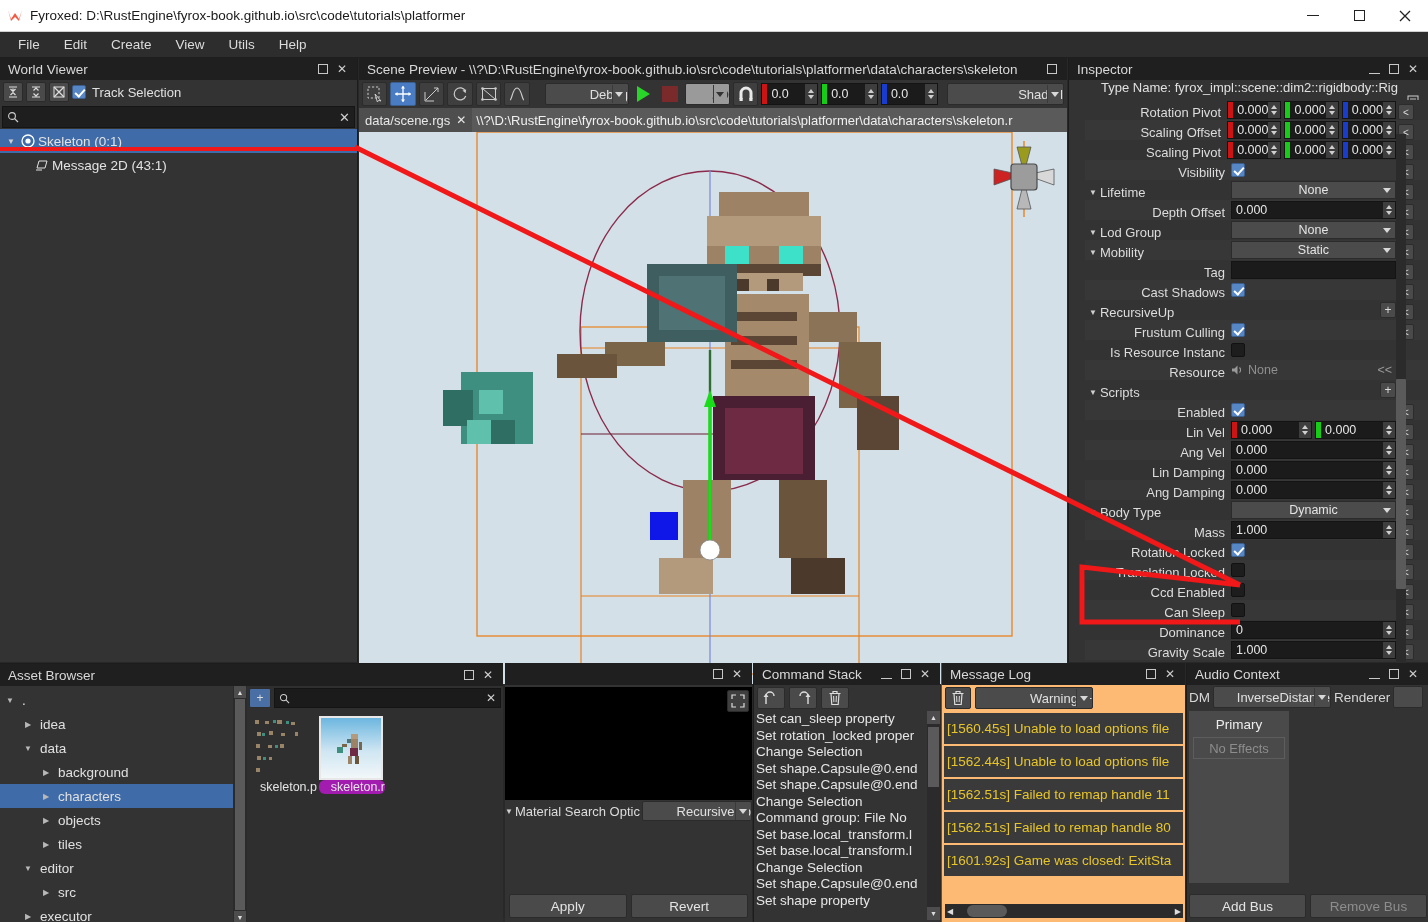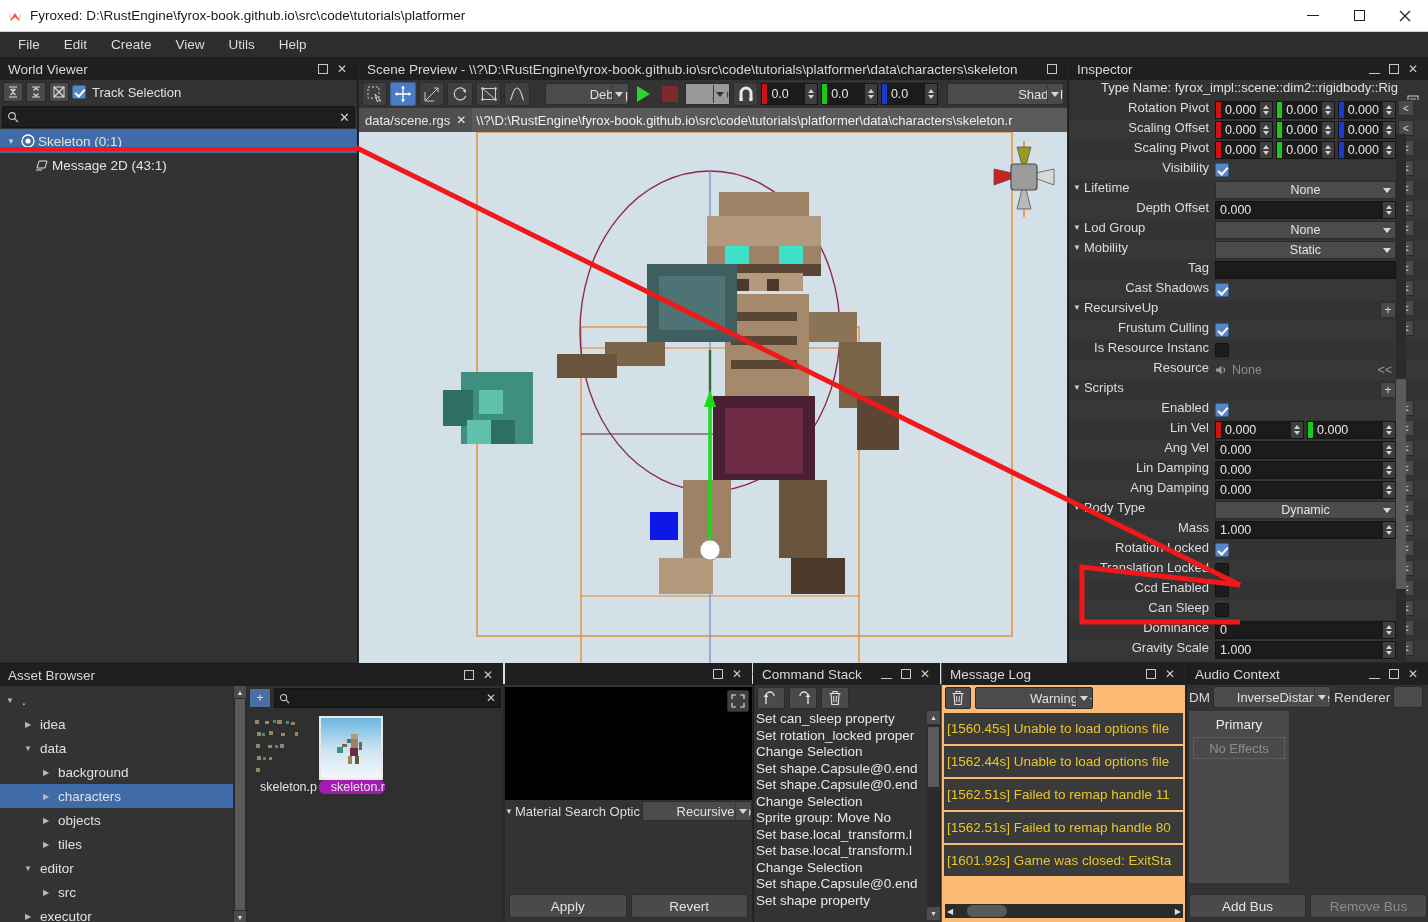--- a/index.html
+++ b/index.html
@@ -69,21 +69,21 @@
   .spin i.up{ border-bottom:4px solid #cfcfcf;}
   .spin i.dn{ border-top:4px solid #cfcfcf;}
   .tabbar{ height:24px; background:#3a3a3a; display:flex; align-items:center; font-size:13px;}
   .tabitem{ height:24px;display:flex;align-items:center;padding:0 6px;background:#4e4e4e;color:#e8e8e8;gap:6px;}
   .tabpath{ height:24px;display:flex;align-items:center;padding:0 4px;background:#5a5a5a;color:#f0f0f0;overflow:hidden;white-space:nowrap;flex:1;}
   .viewport{ position:relative; height:552px; background:#d3e0e8; overflow:hidden;}
 
   
   .inspector{ position:absolute; left:1068px; top:58px; width:360px; height:604px; background:#333; border-left:1px solid #1c1c1c;}
   .insp-type{ height:20px;display:flex;align-items:center;font-size:13px;color:#e0e0e0;padding-left:2px;white-space:nowrap;overflow:hidden;flex-direction:column;}
-  .proprow{ height:20px;display:flex;align-items:flex-start;font-size:13px;color:#dcdcdc;}
+  .proprow{ height:20px;display:flex;align-items:flex-end;font-size:13px;color:#dcdcdc;margin-left:16px;}
   .proprow.alt{ background:#373737;}
   .plabel{ width:146px;white-space:nowrap;overflow:hidden;display:flex;align-items:center;}
   .plabel.right{ justify-content:flex-end; padding-right:6px;}
   .pfield{ flex:1;display:flex;align-items:center;gap:2px;height:20px;}
   .revert{ width:16px;height:16px;background:#4a4a4a;border:1px solid #2c2c2c;border-radius:2px;display:flex;align-items:center;justify-content:center;font-size:10px;color:#ddd;margin:0 2px;flex:none;}
   .plusbtn{ width:16px;height:16px;background:#4a4a4a;border:1px solid #2c2c2c;border-radius:2px;display:flex;align-items:center;justify-content:center;font-size:12px;color:#ddd;line-height:1;}
   .vec3{ display:flex;gap:3px;flex:1;}
   .textfield{ flex:1;height:18px;background:#1b1b1b;border:1px solid #141414;}
   .dd{ flex:1;height:18px;background:#4b4b4b;border:1px solid #2b2b2b;display:flex;align-items:center;justify-content:center;position:relative;font-size:12.5px;color:#e4e4e4;}
   .dd .arr{ position:absolute;right:1px;width:14px;height:16px;display:flex;align-items:center;justify-content:center;}
@@ -1100,21 +1100,21 @@
           </svg>
       </div>
     </div>
     <div class="cs-list" id="cs-list">
       <div class="cs-row">Set can_sleep property</div>
         <div class="cs-row">Set rotation_locked proper</div>
         <div class="cs-row">Change Selection</div>
         <div class="cs-row">Set shape.Capsule@0.end</div>
         <div class="cs-row">Set shape.Capsule@0.end</div>
         <div class="cs-row">Change Selection</div>
-        <div class="cs-row">Sprite group: Move No</div>
+        <div class="cs-row">Command group: File No</div>
         <div class="cs-row">Set base.local_transform.l</div>
         <div class="cs-row">Set base.local_transform.l</div>
         <div class="cs-row">Change Selection</div>
         <div class="cs-row">Set shape.Capsule@0.end</div>
         <div class="cs-row">Set shape property</div>
         <div class="cs-scroll">
         <div class="sbtn" style="width:13px;height:13px;">▲</div>
         <div style="position:absolute;top:16px;left:1px;width:11px;height:60px;background:#5a5a5a;"></div>
         <div class="sbtn" style="width:13px;height:13px;position:absolute;bottom:0;">▼</div>
       </div>

